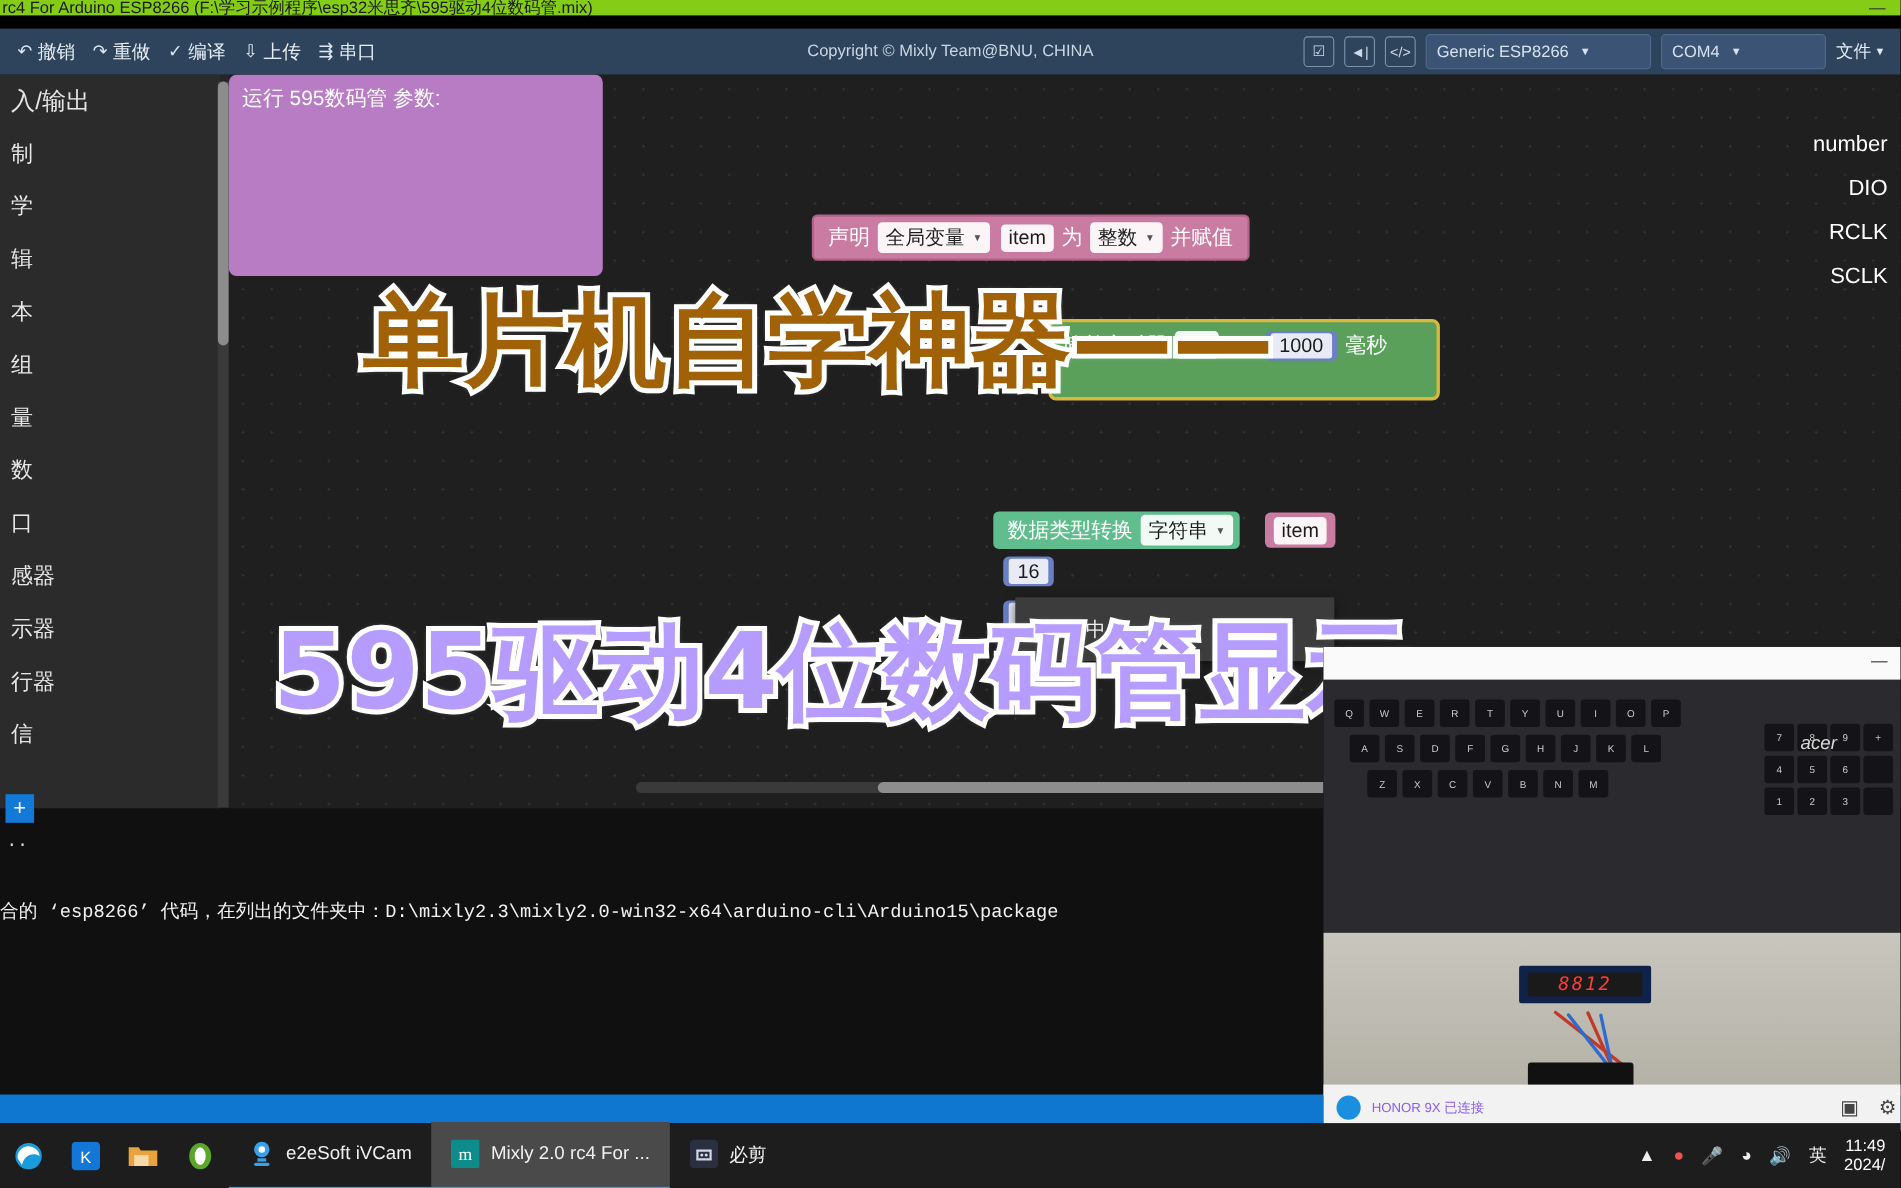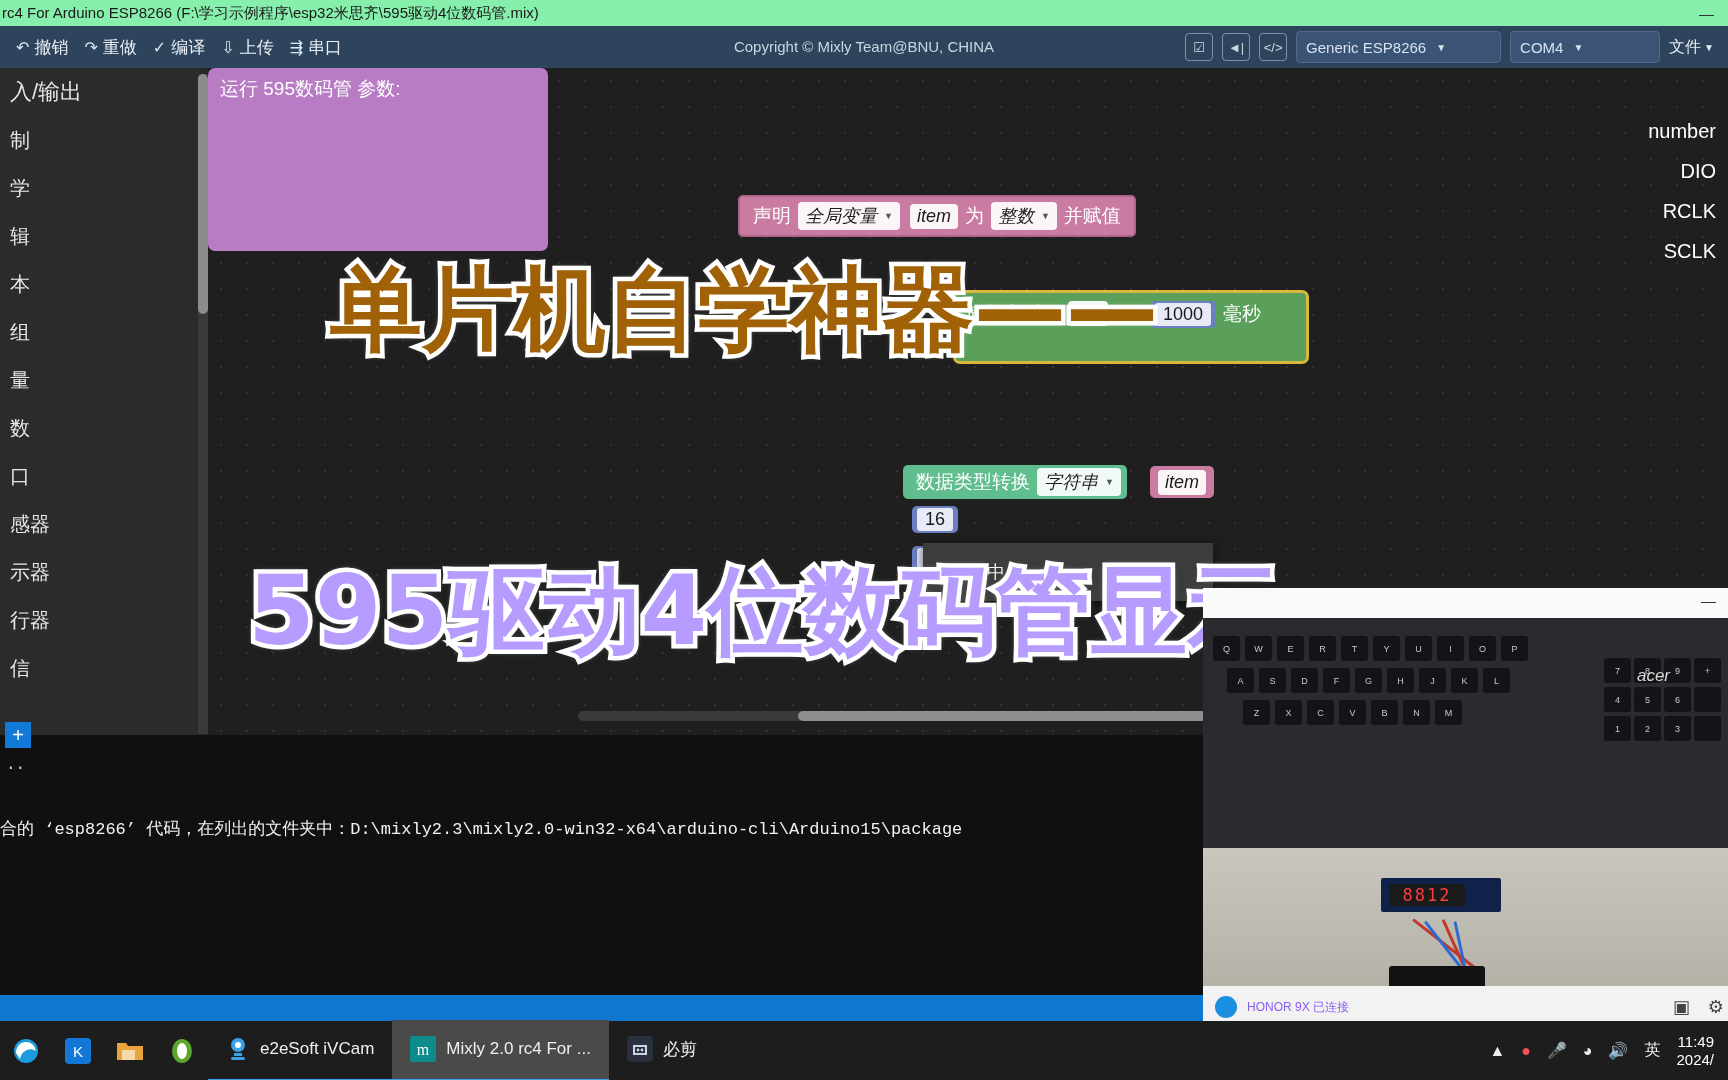--- a/index.html
+++ b/index.html
@@ -1,20 +1,20 @@
 <!DOCTYPE html>
 <html><head>
 <meta charset="utf-8">
 <style>
   html,body{margin:0;padding:0;background:#000;}
   body{width:1728px;height:1080px;overflow:hidden;font-family:"Liberation Sans","DejaVu Sans",sans-serif;}
   .screen{position:relative;width:1728px;height:1080px;background:#000;overflow:hidden;}
 
   
-  .titlebar{position:absolute;left:0;top:0;width:1728px;height:26px;background:#86efac;
+  .titlebar{position:absolute;left:0;top:0;width:1728px;height:14px;background:#84cc16;
     display:flex;align-items:center;}
   .titlebar .ttl{font-size:15px;color:#1a1a1a;padding-left:2px;white-space:nowrap;}
   .titlebar .wbtns{margin-left:auto;display:flex;align-items:center;padding-right:14px;color:#333;}
   .titlebar .wbtns span{font-size:15px;line-height:1;}
 
   
   .toolbar{position:absolute;left:0;top:26px;width:1728px;height:42px;background:#2e445c;
     display:flex;align-items:center;}
   .tbtn{display:flex;align-items:center;gap:5px;color:#e8eef5;font-size:17px;margin-left:16px;
     white-space:nowrap;cursor:default;}
@@ -41,21 +41,21 @@
 
   .canvas{position:absolute;left:208px;top:0;width:1520px;height:667px;background:#1f1f1f;
     background-image:radial-gradient(#333 1px,transparent 1px);background-size:26px 26px;}
   .hscroll{position:absolute;left:370px;bottom:14px;width:1080px;height:10px;background:#3a3a3a;border-radius:5px;}
   .hthumb{position:absolute;left:220px;top:0;width:560px;height:10px;background:#8e8e8e;border-radius:5px;}
 
   
   .blk{position:absolute;display:flex;align-items:center;border-radius:5px;font-size:19px;
     color:#fff;white-space:nowrap;}
   .fld{background:rgba(255,255,255,.92);border-radius:4px;padding:2px 7px;color:#1c1c1c;
-    display:flex;align-items:center;gap:7px;font-size:18px;font-style:italic;}
+    display:flex;align-items:center;gap:7px;font-size:18px;}
   .fld .c{font-size:9px;color:#555;}
   .lbl{padding:0 7px;}
 
   #blk-declare{left:530px;top:127px;height:38px;background:#c97ba1;border:2px solid #b06289;padding:0 6px;}
   #blk-timer{left:745px;top:222px;width:340px;height:60px;background:#5aa05a;border:3px solid #d9b93c;
     border-radius:7px;align-items:flex-start;padding:8px 0 0 10px;}
   #blk-run595{left:463px;top:352px;width:340px;height:175px;background:#b77cc4;border-radius:7px;
     display:block;padding:8px 0 0 0;}
   .prm{position:absolute;right:12px;color:#fff;font-size:20px;}
   #blk-conv{left:695px;top:397px;height:34px;background:#60bd8e;border-radius:5px;padding:0 6px;}
@@ -106,23 +106,23 @@
   .pip-title .mn{position:absolute;right:12px;top:4px;color:#333;font-size:15px;}
   .kb{position:absolute;left:0;top:30px;width:525px;height:230px;background:#2b2b2f;}
   .kbrow{position:absolute;left:10px;display:flex;gap:5px;}
   .key{width:27px;height:25px;background:#141418;border-radius:3px;color:#c9c9c9;font-size:9px;
     display:flex;align-items:center;justify-content:center;}
   .kright{position:absolute;right:8px;top:40px;display:grid;grid-template-columns:repeat(4,26px);gap:4px;}
   .acer{position:absolute;right:58px;top:48px;color:#d8d8d8;font-size:17px;font-style:italic;}
   .desk{position:absolute;left:0;top:260px;width:525px;height:148px;
     background:linear-gradient(#c9c6bd,#b3b0a6);}
   .brd{position:absolute;left:178px;top:290px;width:120px;height:34px;background:#10214a;border-radius:2px;}
-  .seg{position:absolute;left:186px;top:296px;width:76px;height:22px;background:#1a1a1a;border-radius:2px;
+  .seg{position:absolute;left:186px;top:296px;width:104px;height:22px;background:#1a1a1a;border-radius:2px;
     color:#ff3b3b;font-family:"DejaVu Sans Mono",monospace;font-size:17px;letter-spacing:2px;
-    display:flex;align-items:center;justify-content:center;}
+    display:flex;align-items:center;justify-content:center;font-style:italic;}
   .mcu{position:absolute;left:186px;top:378px;width:96px;height:40px;background:#111;border-radius:3px;}
   .wire{position:absolute;background:#c0392b;height:3px;border-radius:2px;transform-origin:left center;}
   .wire.b{background:#2d6ad1;}
   .pipbar{position:absolute;left:0;bottom:0;width:525px;height:42px;background:#f2f2f2;
     display:flex;align-items:center;padding-left:12px;gap:10px;}
   .pipbar .dev{color:#8b5cf6;font-size:12px;}
   .pipbar .acts{margin-left:auto;display:flex;gap:18px;padding-right:16px;color:#444;font-size:18px;}
   .bluedot{width:22px;height:22px;border-radius:50%;background:#1a8fe0;}
 </style>
 </head>

